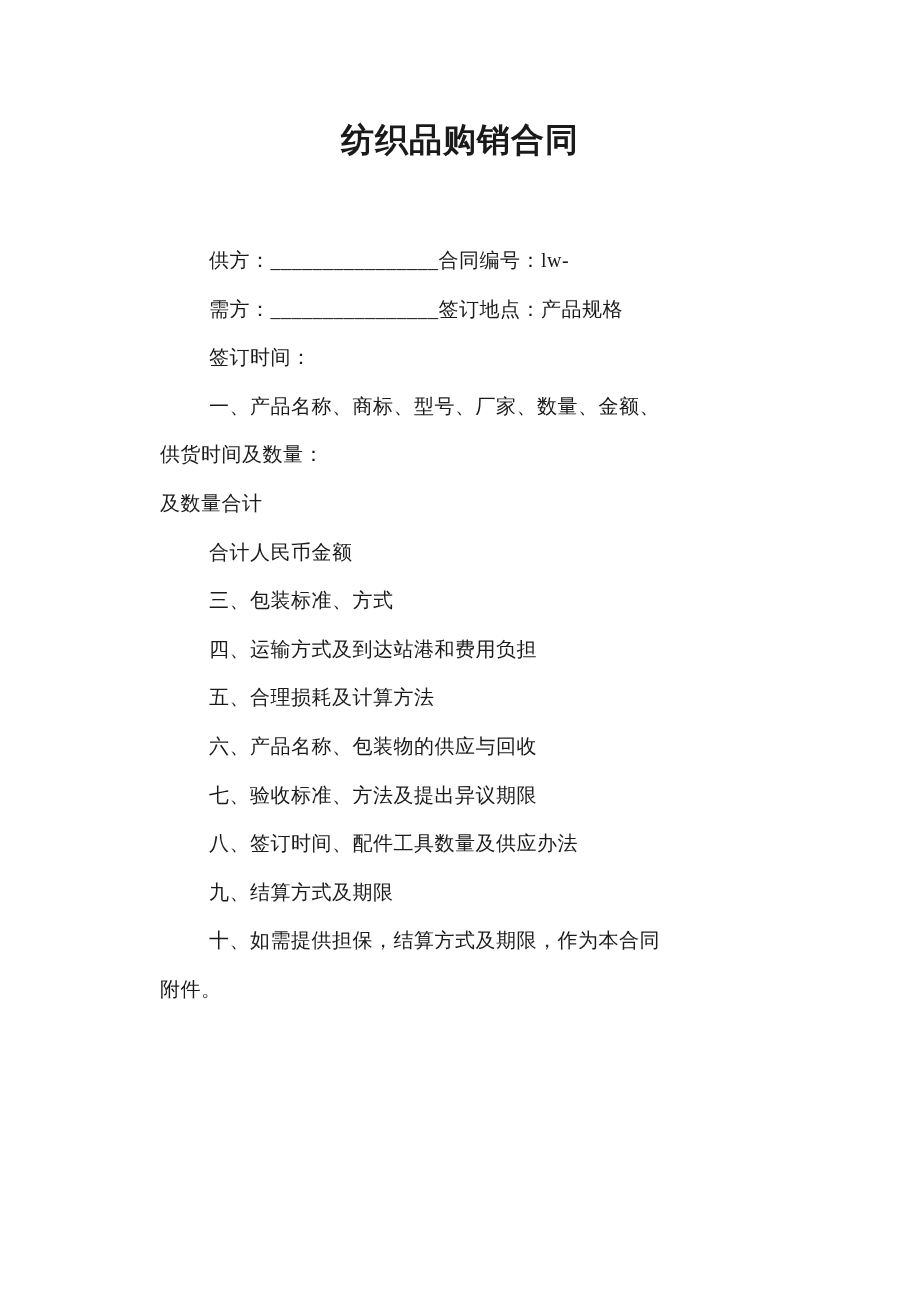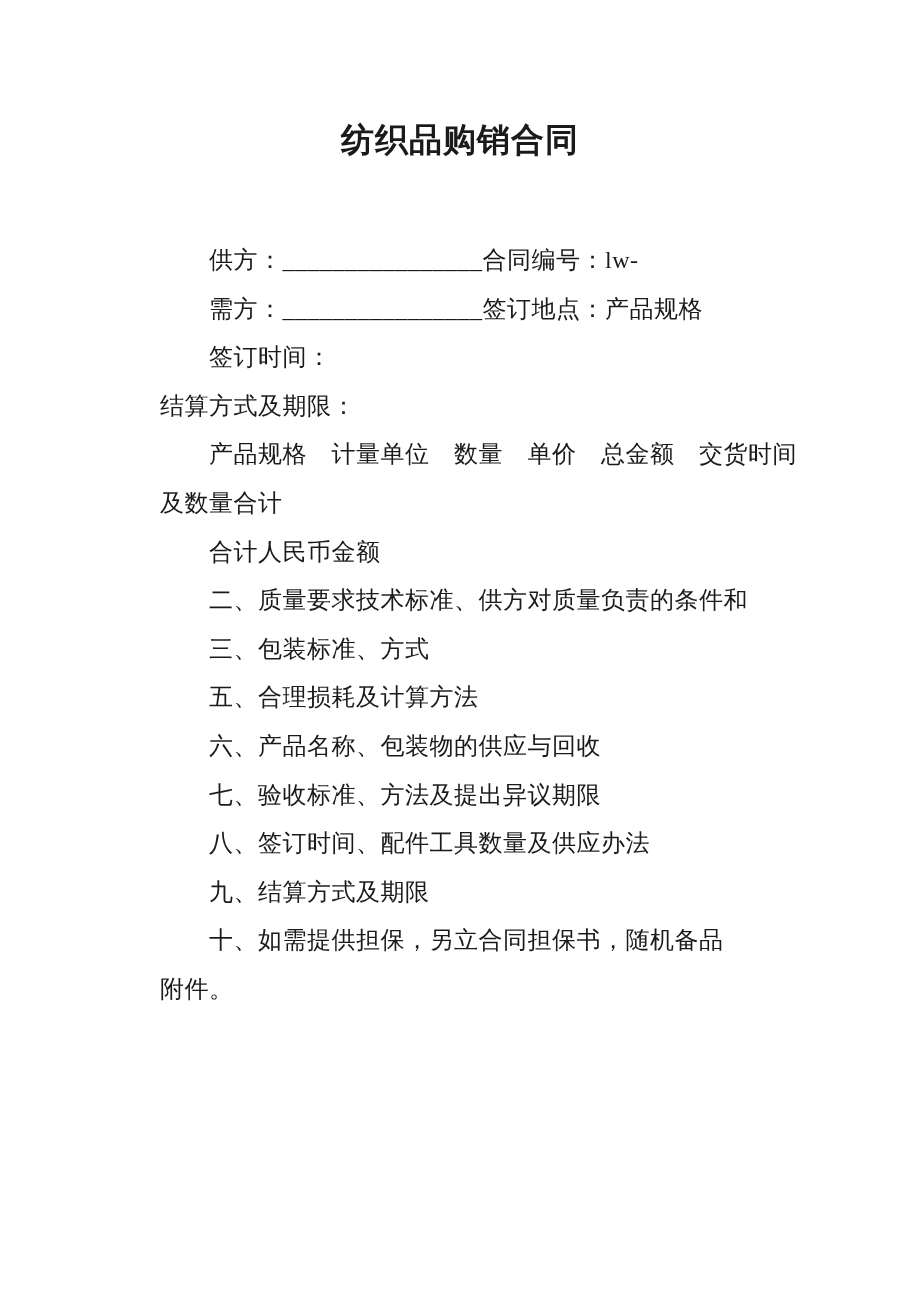--- a/index.html
+++ b/index.html
@@ -34,21 +34,21 @@
     line-height: 40px;
     font-weight: bold;
     letter-spacing: 1px;
     white-space: pre;
   }
   .doc-content {
     position: absolute;
     left: 160px;
     top: 236px;
     width: 730px;
-    font-size: 24px;
+    font-size: 20px;
     letter-spacing: 0.5px;
   }
   .line {
     line-height: 48.6px;
     height: 48.6px;
     white-space: pre;
   }
   .indent {
     padding-left: 49px;
   }
@@ -60,28 +60,28 @@
 <body>
 
 <div class="doc-page">
 
   <div class="doc-title">纺织品购销合同</div>
 
   <div class="doc-content">
     <div class="line indent">供方：________________合同编号：lw-</div>
     <div class="line indent">需方：________________签订地点：产品规格</div>
     <div class="line indent">签订时间：</div>
-    <div class="line flush">结算方式及期限：</div>
-    <div class="line indent">产品规格　计量单位　数量　单价　总金额　交货时间</div>
+    <div class="line indent">一、产品名称、商标、型号、厂家、数量、金额、</div>
+    <div class="line flush">供货时间及数量：</div>
     <div class="line flush">及数量合计</div>
     <div class="line indent">合计人民币金额</div>
-    <div class="line indent">二、质量要求技术标准、供方对质量负责的条件和</div>
     <div class="line indent">三、包装标准、方式</div>
+    <div class="line indent">四、运输方式及到达站港和费用负担</div>
     <div class="line indent">五、合理损耗及计算方法</div>
     <div class="line indent">六、产品名称、包装物的供应与回收</div>
     <div class="line indent">七、验收标准、方法及提出异议期限</div>
     <div class="line indent">八、签订时间、配件工具数量及供应办法</div>
     <div class="line indent">九、结算方式及期限</div>
-    <div class="line indent">十、如需提供担保，另立合同担保书，随机备品</div>
+    <div class="line indent">十、如需提供担保，结算方式及期限，作为本合同</div>
     <div class="line flush">附件。</div>
   </div>
 
 </div>
 
 </body></html>

